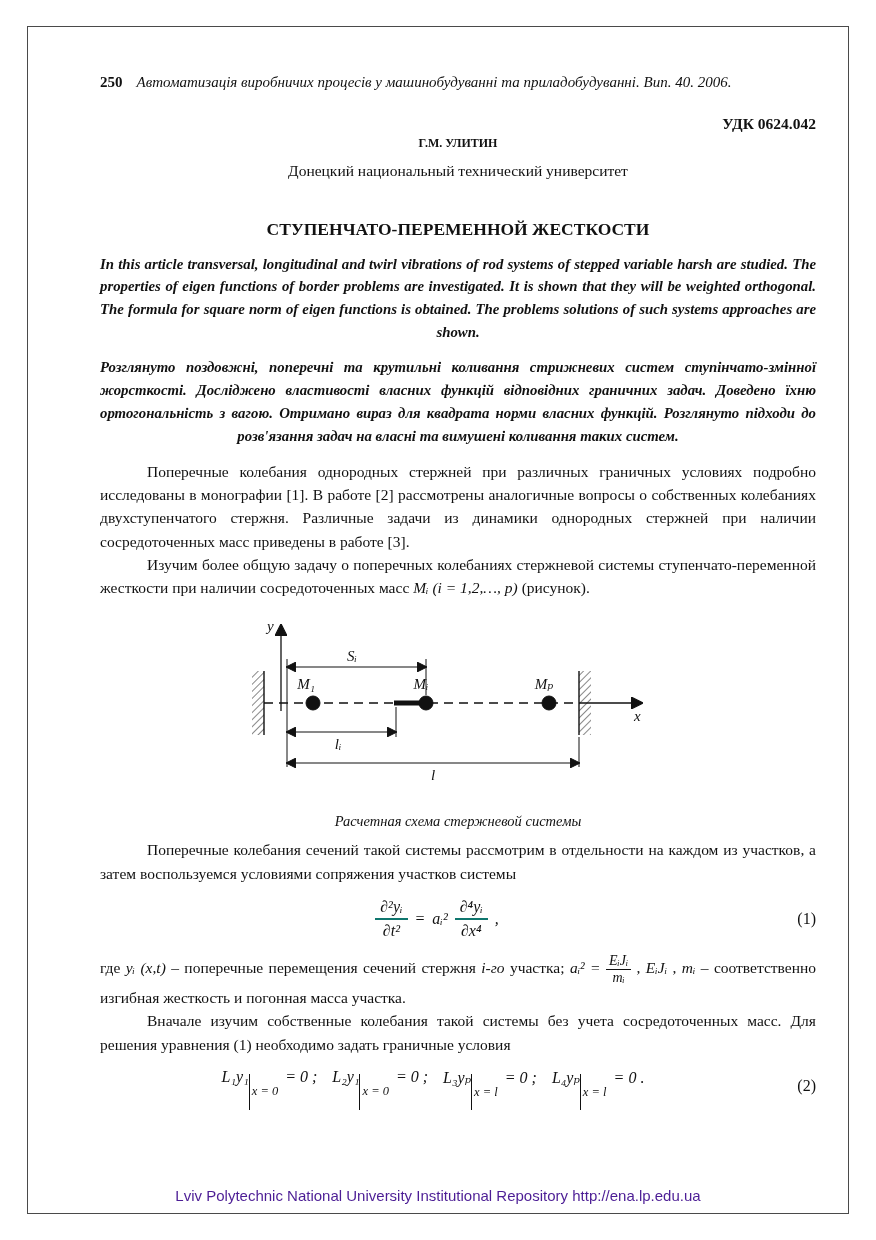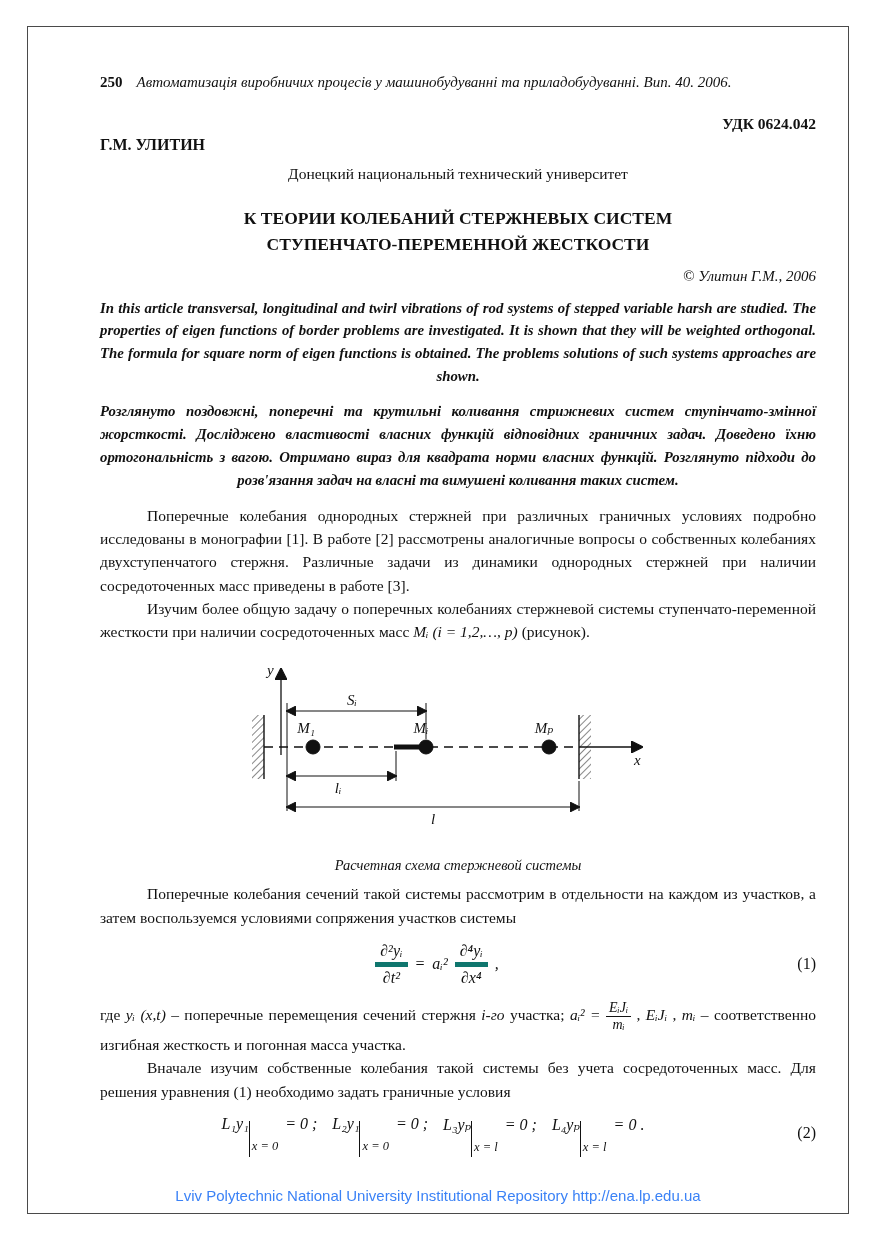--- a/index.html
+++ b/index.html
@@ -12,58 +12,58 @@
     position:absolute; left:27px; top:26px; right:27px; bottom:26px;
     border:1px solid #4a4a4a; pointer-events:none;
   }
   .content { position:absolute; left:100px; top:74px; width:716px; }
 
   .header { display:flex; gap:14px; font-size:15px; margin-bottom:24px; }
   .pagenum { font-weight:bold; }
   .journal { font-style:italic; }
 
   .udc { text-align:right; font-weight:bold; font-size:15.5px; margin-bottom:3px; }
-  .author { text-align:left; font-weight:bold; font-size:16px; margin-bottom:11px; }
-  .affiliation { text-align:center; font-size:15.5px; margin-bottom:22px; }
+  .author { text-align:center; font-weight:bold; font-size:12px; margin-bottom:11px; }
+  .affiliation { text-align:center; font-size:15.5px; margin-bottom:10px; }
 
   .title { text-align:center; font-weight:bold; font-size:17.5px; margin:4px 0 10px; line-height:1.5; }
   .copyright { text-align:right; font-style:italic; font-size:15px; margin-bottom:12px; }
 
   .abstract {
     font-weight:bold; font-style:italic; font-size:14.8px; line-height:1.55;
     text-align:justify; text-align-last:center; margin:0 0 12px;
   }
 
   .body-p { font-size:15.5px; line-height:1.5; text-align:justify; margin:0; text-indent:47px; }
   .math { font-style:italic; }
 
   .figure { margin:16px 0 8px; }
   .fig-svg-wrap { margin-left:150px; }
   .caption { text-align:center; font-style:italic; font-size:14.5px; margin-top:22px; }
 
   .equation { display:flex; align-items:center; margin:12px 0; font-size:16px; }
   .eq-body { flex:1; display:flex; justify-content:center; align-items:center; gap:7px; font-style:italic; }
   .eq-num { width:42px; text-align:right; font-style:normal; }
   .frac { display:inline-block; vertical-align:middle; text-align:center; line-height:1.25; }
-  .frac .num { display:block; border-bottom:5px solid #0f766e; padding:0 5px 1px; }
+  .frac .num { display:block; border-bottom:2px solid #0f766e; padding:0 5px 1px; }
   .frac .den { display:block; padding-top:1px; }
 
   .ifrac { display:inline-block; vertical-align:middle; text-align:center; font-style:italic; font-size:14px; line-height:1.15; }
   .ifrac .num { display:block; border-bottom:1px solid #111; padding:0 3px; }
   .ifrac .den { display:block; }
 
   .eq2-term { display:inline-flex; align-items:baseline; margin-right:8px; font-style:italic; }
   .vbar { display:inline-block; width:1px; height:36px; background:#111; vertical-align:-14px; align-self:center; position:relative; top:6px; }
-  .cond { font-size:12.5px; font-style:italic; position:relative; top:21px; margin:0 7px 0 2px; white-space:nowrap; }
+  .cond { font-size:12.5px; font-style:italic; position:relative; top:13px; margin:0 7px 0 2px; white-space:nowrap; }
   .rhs { font-style:italic; white-space:nowrap; }
 
   .footer {
     position:absolute; left:0; right:0; bottom:36px; text-align:center;
     font-family:"Liberation Sans","DejaVu Sans",sans-serif;
-    font-size:15px; color:#3b82f6;
+    font-size:15px; color:#4c1d95;
   }
 
   svg text { font-family:"Liberation Serif","DejaVu Serif",serif; font-style:italic; font-size:15px; fill:#111; }
   svg line, svg path, svg circle { stroke:#111; }
 </style>
 </head>
 <body>
 
 <div class="page">
   <div class="page-border"></div>
@@ -73,25 +73,24 @@
     <div class="header">
       <span class="pagenum">250</span>
       <span class="journal">Автоматизація виробничих процесів у машинобудуванні та приладобудуванні. Вип. 40. 2006.</span>
     </div>
 
     <div class="udc">УДК 0624.042</div>
     <div class="author">Г.М. УЛИТИН</div>
     <div class="affiliation">Донецкий национальный технический университет</div>
 
     <div class="title">
-      <span>К ТЕОРИИ КОЛЕБАНИЙ СТЕРЖНЕВЫХ СИСТЕМ</span><br>
+      <br>
       <span>СТУПЕНЧАТО-ПЕРЕМЕННОЙ ЖЕСТКОСТИ</span>
     </div>
 
-    <div class="copyright">© Улитин Г.М., 2006</div>
 
     <p class="abstract">In this article transversal, longitudinal and twirl vibrations of rod systems of stepped variable harsh are studied. The properties of eigen functions of border problems are investigated. It is shown that they will be weighted orthogonal. The formula for square norm of eigen functions is obtained. The problems solutions of such systems approaches are shown.</p>
     <p class="abstract">Розглянуто поздовжні, поперечні та крутильні коливання стрижневих систем  ступінчато-змінної жорсткості. Досліджено властивості власних функцій відповідних граничних задач. Доведено їхню ортогональність з вагою. Отримано вираз для квадрата норми власних функцій. Розглянуто підходи до розв'язання задач на власні  та вимушені  коливання таких систем.</p>
 
     <p class="body-p">Поперечные колебания однородных стержней при различных граничных условиях подробно исследованы в монографии [1]. В работе [2] рассмотрены аналогичные вопросы о собственных колебаниях двухступенчатого стержня. Различные задачи из динамики однородных стержней при наличии сосредоточенных масс приведены в работе [3].</p>
 
     <p class="body-p"><span>Изучим более общую задачу о поперечных колебаниях стержневой системы ступенчато-переменной жесткости при наличии сосредоточенных масс </span><span class="math">Mᵢ (i = 1,2,…, p)</span><span> (рисунок).</span></p>
 
     <div class="figure">
       <div class="fig-svg-wrap">

